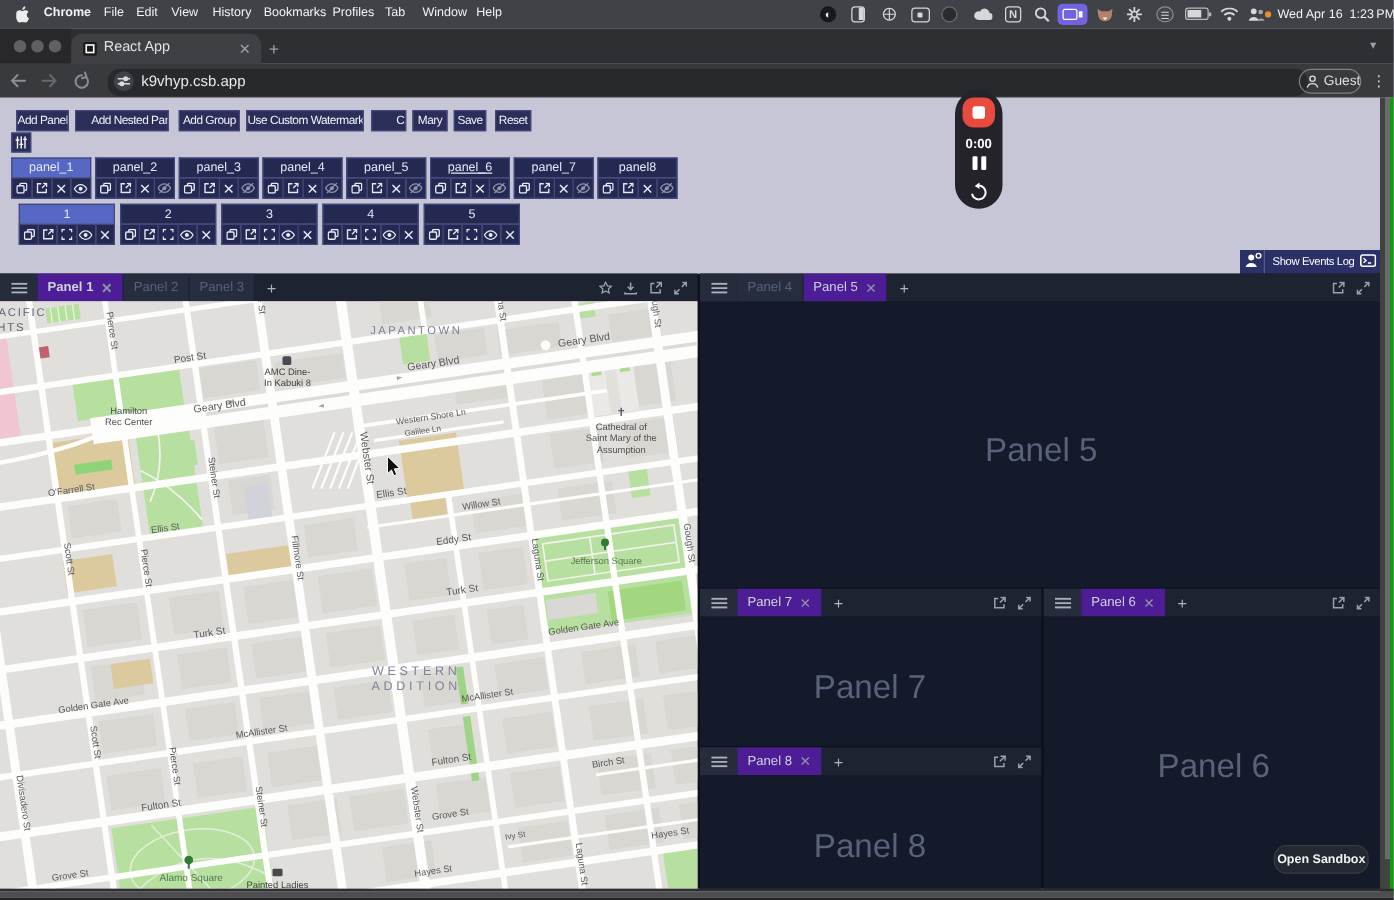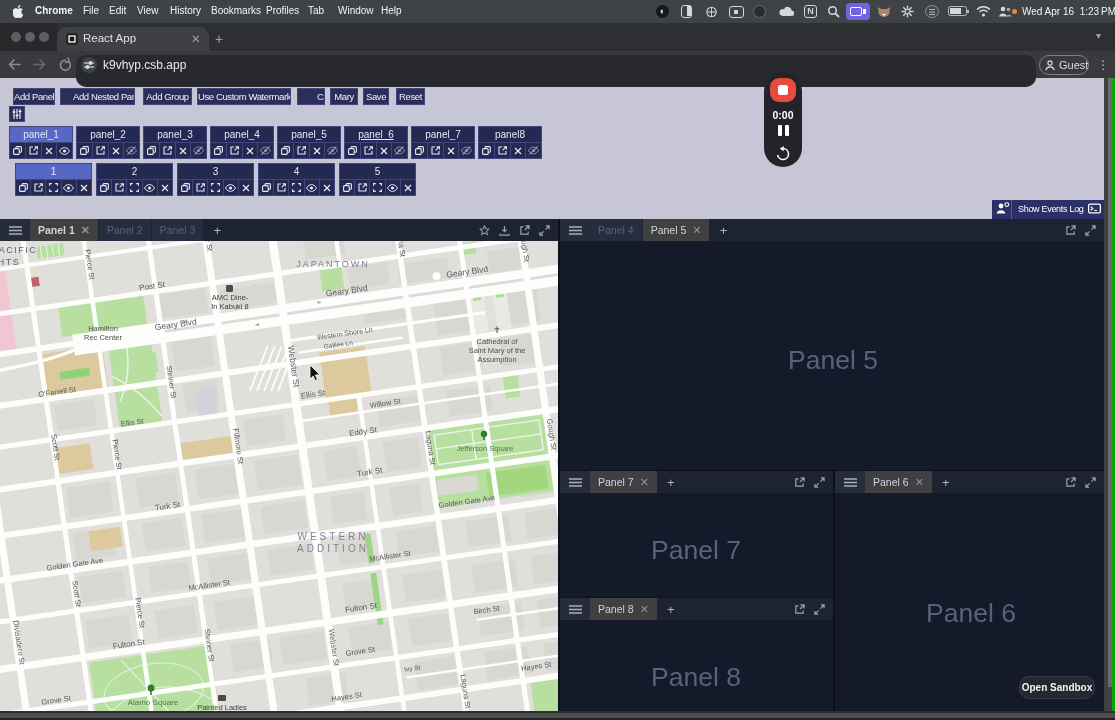--- a/index.html
+++ b/index.html
@@ -9,38 +9,38 @@
 
 #menubar{left:0;top:0;width:1115px;height:23px;background:#3f4347;color:#f2f3f4;font-size:10px;}
 #menubar .mi{position:absolute;top:5px;white-space:nowrap;}
 
 #tabbar{left:0;top:23px;width:1115px;height:28px;background:#2e2f33;}
 #tabbar .corner{position:absolute;left:0;top:0;width:57px;height:28px;background:#28282a;}
 .tld{position:absolute;top:9px;width:10px;height:10px;border-radius:50%;background:#606064;}
 #tab1{position:absolute;left:57px;top:4px;width:152px;height:24px;background:#3e4044;border-radius:9px 9px 0 0;color:#dfe1e4;font-size:11.5px;}
 
 #addrbar{left:0;top:51px;width:1115px;height:27px;background:#393a3e;}
-#urlpill{position:absolute;left:76px;top:4px;width:960px;height:32px;background:#28292c;border-radius:10px;color:#e7e8ea;font-size:12px;text-align:center;}
+#urlpill{position:absolute;left:86px;top:4px;width:960px;height:22px;background:#28292c;border-radius:10px;color:#e7e8ea;font-size:12px;text-align:center;}
 #guest{position:absolute;left:1039px;top:4px;width:50px;height:20px;border:1px solid #7d8084;border-radius:10px;color:#dcdee0;font-size:11px;}
 
 .navbtn{position:absolute;top:88px;height:17px;background:#2a2e58;border:1px solid #41477c;color:#f2f3fa;font-size:9.5px;letter-spacing:-0.4px;line-height:15px;text-align:center;white-space:nowrap;overflow:hidden;}
 
 .chip{position:absolute;font-size:10px;color:#e6e8f6;}
 .chip .ttl{height:16px;line-height:16px;text-align:center;background:#242952;border:1px solid #41477c;border-bottom:none;}
 .chip .ttl.sel{background:#5767c4;}
 .chip .icons{display:flex;height:17px;}
 .chip .ib{flex:1;background:#242952;border:1px solid #41477c;border-left:none;display:flex;align-items:center;justify-content:center;color:#e8eaf8;font-size:9px;}
 .chip .ib:first-child{border-left:1px solid #41477c;}
 
 #dock{left:0;top:219px;width:1104px;height:492px;background:#0d111e;}
 .grp{position:absolute;background:#151a2a;}
 .tbar{position:absolute;left:0;top:0;right:0;height:22px;background:#1d2331;display:flex;align-items:stretch;}
 .tbar .act{width:30px;background:#262c3c;display:flex;align-items:center;justify-content:center;}
 .tbar .tab{display:flex;align-items:center;padding:0 8px;background:#262d3f;color:#59617a;font-size:10.5px;margin-right:1px;}
-.tbar .tab.on{background:#404040;color:#cfd4de;}
+.tbar .tab.on{background:#4c1d95;color:#cfd4de;}
 .tbar .plus{width:26px;display:flex;align-items:center;justify-content:center;color:#aeb4c2;font-size:13px;}
 .tbar .sp{flex:1;}
 .tbar .ric{display:flex;align-items:center;gap:9px;padding-right:8px;color:#9aa1b0;} .tbar .ric svg{width:11px;height:11px;}
 .pname{position:absolute;color:#58627a;font-size:26.5px;transform:translate(-50%,-50%);white-space:nowrap;}
 .xc{margin-left:6px;color:#8b93a5;font-size:11px;}
 
 </style>
 </head>
 <body>
 

